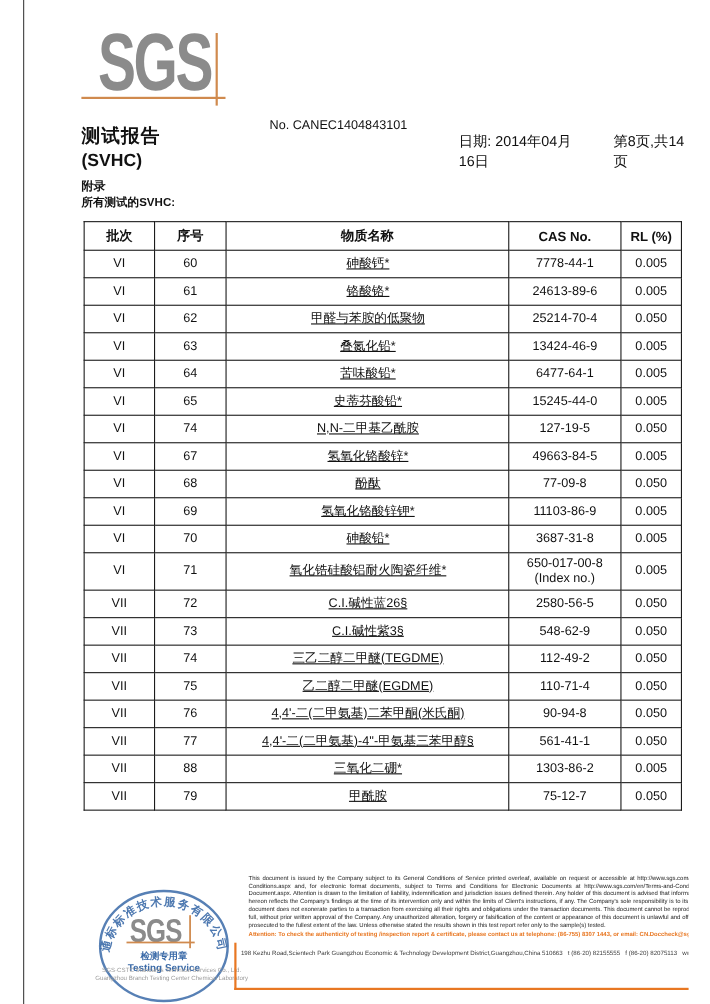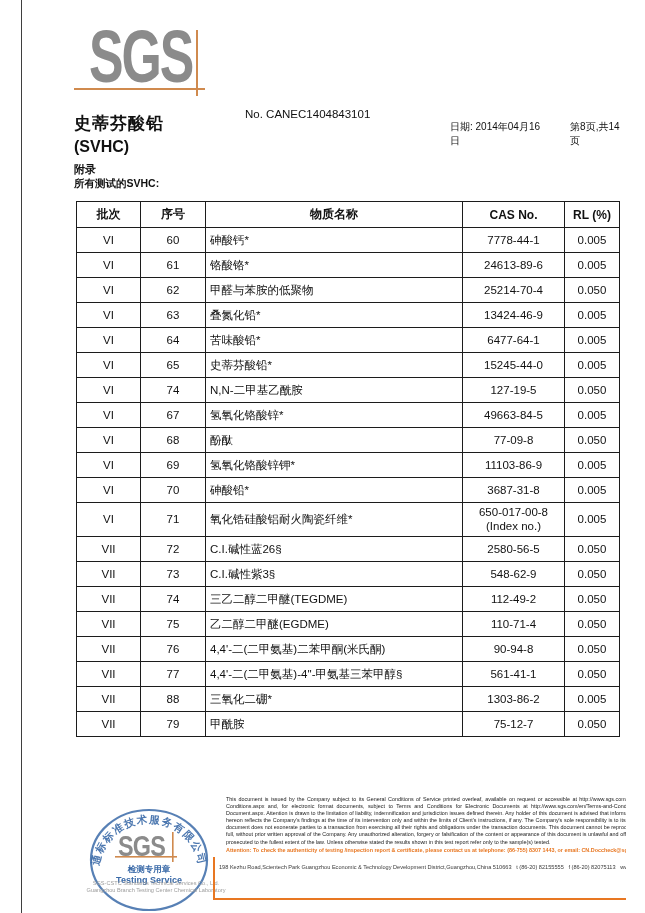--- a/index.html
+++ b/index.html
@@ -16,31 +16,31 @@
   .logo-text {
     font-weight: bold; font-size: 74px; line-height: 62px; color:#8b8b8b;
     letter-spacing:-3px; transform: scaleX(0.70); transform-origin: left top;
   }
   .logo-hline { position:absolute; left:55px; top:88px; width:131px; height:2px; background:#d08a4e; }
   .logo-vline { position:absolute; left:177px; top:30px; width:2px; height:66px; background:#d08a4e; }
 
   .doc-title   { position:absolute; left:55px; top:112px; font-size:17px; font-weight:bold; letter-spacing:1px; }
   .doc-title2  { position:absolute; left:55px; top:138px; font-size:16px; font-weight:bold; }
   .report-no   { position:absolute; left:226px; top:108px; font-size:11.5px; }
-  .date-row    { position:absolute; left:398px; top:120px; font-size:10px; display:flex; gap:26px;margin-left:33px; }
+  .date-row    { position:absolute; left:398px; top:120px; font-size:13px; display:flex; gap:26px; }
   .appendix    { position:absolute; left:55px; top:162px; font-size:11px; font-weight:bold;text-align:right; }
   .subtitle    { position:absolute; left:55px; top:177px; font-size:10.5px; font-weight:bold; }
 
   
   .tbl-wrap { position:absolute; left:57px; top:201px; }
   table { border-collapse: collapse; table-layout: fixed; width: 543px; font-size: 11.5px; }
   th, td { border: 1.2px solid #1c1c1c; padding: 2px 3px; }
   th { font-weight: bold; height: 26px; text-align:center; font-size:12px; }
   td { height: 25px; text-align: center; line-height: 1.25; }
-  td.c-name { text-align: left; padding-left: 4px; }
+  td.c-name { text-align: center; padding-left: 4px; text-decoration: underline; }
   col.c1 { width: 64px; } col.c2 { width: 65px; } col.c3 { width: 257px; }
   col.c4 { width: 102px; } col.c5 { width: 55px; }
 
   
   .legal {
     position:absolute; left:207px; top:796px; width:436px;
     font-size:5.4px; line-height:7.1px; color:#222; text-align:justify;
   }
   .attention { margin-top:1px; color:#e87722; font-weight:bold; text-align:left; }
 
@@ -65,21 +65,21 @@
 
 <div class="page">
   <div class="scan-edge"></div>
 
   <div class="logo-wrap">
     <div class="logo-text">SGS</div>
   </div>
   <div class="logo-hline"></div>
   <div class="logo-vline"></div>
 
-  <div class="doc-title">史蒂芬酸铅</div>
+  <div class="doc-title">测试报告</div>
   <div class="doc-title2">(SVHC)</div>
   <div class="report-no">No. CANEC1404843101</div>
   <div class="date-row">
     <span>日期: 2014年04月16日</span>
     <span>第8页,共14页</span>
   </div>
   <div class="appendix">附录</div>
   <div class="subtitle">所有测试的SVHC:</div>
 
   <div class="tbl-wrap">

